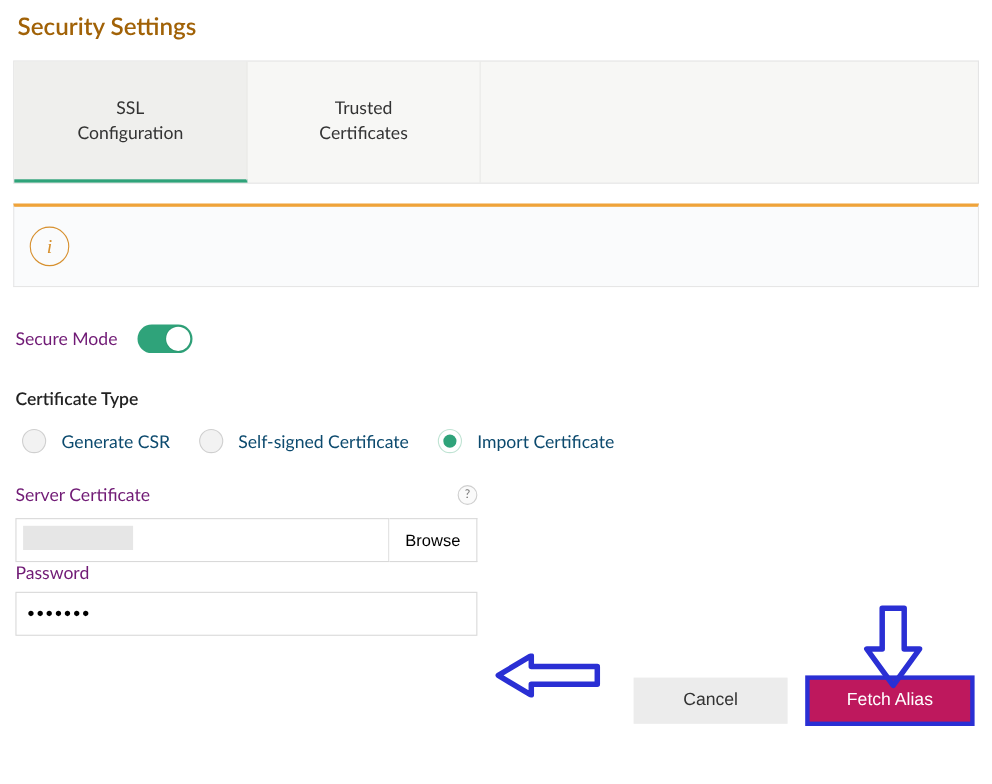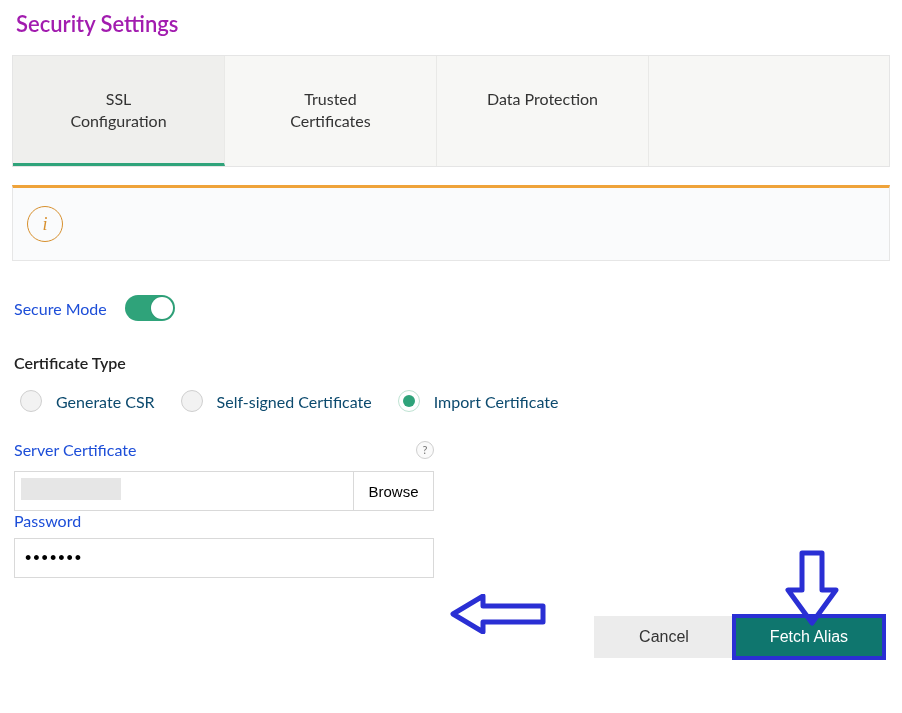--- a/index.html
+++ b/index.html
@@ -6,21 +6,21 @@
     body {
       font-family: 'Segoe UI', 'Lato', Arial, sans-serif;
       color: #222;
       background: #fff;
       width: 902px;
       padding: 10px 12px;
     }
     .page-title {
       font-size: 22px;
       font-weight: 600;
-      color: #a21caf;
+      color: #a16207;
       margin-bottom: 18px;
       margin-left: 4px;
     }
     .tabs {
       display: flex;
       border: 1px solid #e5e5e5;
       background: #f7f7f5;
     }
     .tab {
       width: 212px;
@@ -59,21 +59,21 @@
     }
     .alert-text { font-size: 16px; color: #222; }
 
     .row {
       display: flex;
       align-items: center;
       gap: 18px;
       margin-top: 34px;
       margin-left: 2px;
     }
-    .label { font-size: 16px; color: #1d4ed8; }
+    .label { font-size: 16px; color: #701a75; }
 
     .toggle {
       width: 50px; height: 26px; border-radius: 14px;
       background: #2fa37a; position: relative; cursor: pointer;
     }
     .toggle .knob {
       width: 22px; height: 22px; border-radius: 50%; background: #fff;
       position: absolute; top: 2px; right: 2px;
       box-shadow: 0 0 0 1px rgba(0,0,0,0.05);
     }
@@ -121,30 +121,30 @@
 
     .password-block { margin-left: 2px; }
     .password-input {
       margin-top: 8px; width: 420px; height: 40px;
       border: 1px solid #d9d9d9; padding: 0 10px;
       font-size: 18px; letter-spacing: 2px;
       font-family: Arial, sans-serif;
     }
 
     .actions {
-      margin-top: 38px; display: flex; justify-content: flex-end; 
+      margin-top: 38px; display: flex; justify-content: flex-end; gap: 18px;
       align-items: center; padding-right: 6px;
     }
     .btn {
       height: 42px; padding: 0 30px; font-size: 16px; cursor: pointer;
       border: none;
     }
     .btn-cancel { background: #ececec; color: #333; width: 140px; }
     .btn-primary {
-      background: #0f766e; color: #fff; width: 150px;
+      background: #be185d; color: #fff; width: 150px;
       outline: 4px solid #2a2fd4; outline-offset: -2px;
     }
 
     .arrow-right {
       position: absolute; left: 448px; top: 594px;
       width: 100px; height: 40px; pointer-events: none;
     }
     .arrow-down {
       position: absolute; left: 784px; top: 548px;
       width: 56px; height: 80px; pointer-events: none;
@@ -155,21 +155,20 @@
 </head>
 <body class="rel">
 
 <h1 class="page-title">Security Settings</h1>
 
 <div class="tabs">
   <div class="tab active" style="white-space:pre-line">SSL
 Configuration</div>
   <div class="tab" style="white-space:pre-line">Trusted
 Certificates</div>
-  <div class="tab">Data Protection</div>
   <div class="tab-filler"></div>
 </div>
 
 <div class="alert">
   <div class="info-icon">i</div>
 </div>
 
 <div class="row">
   <span class="label">Secure Mode</span>
   <div class="toggle">

